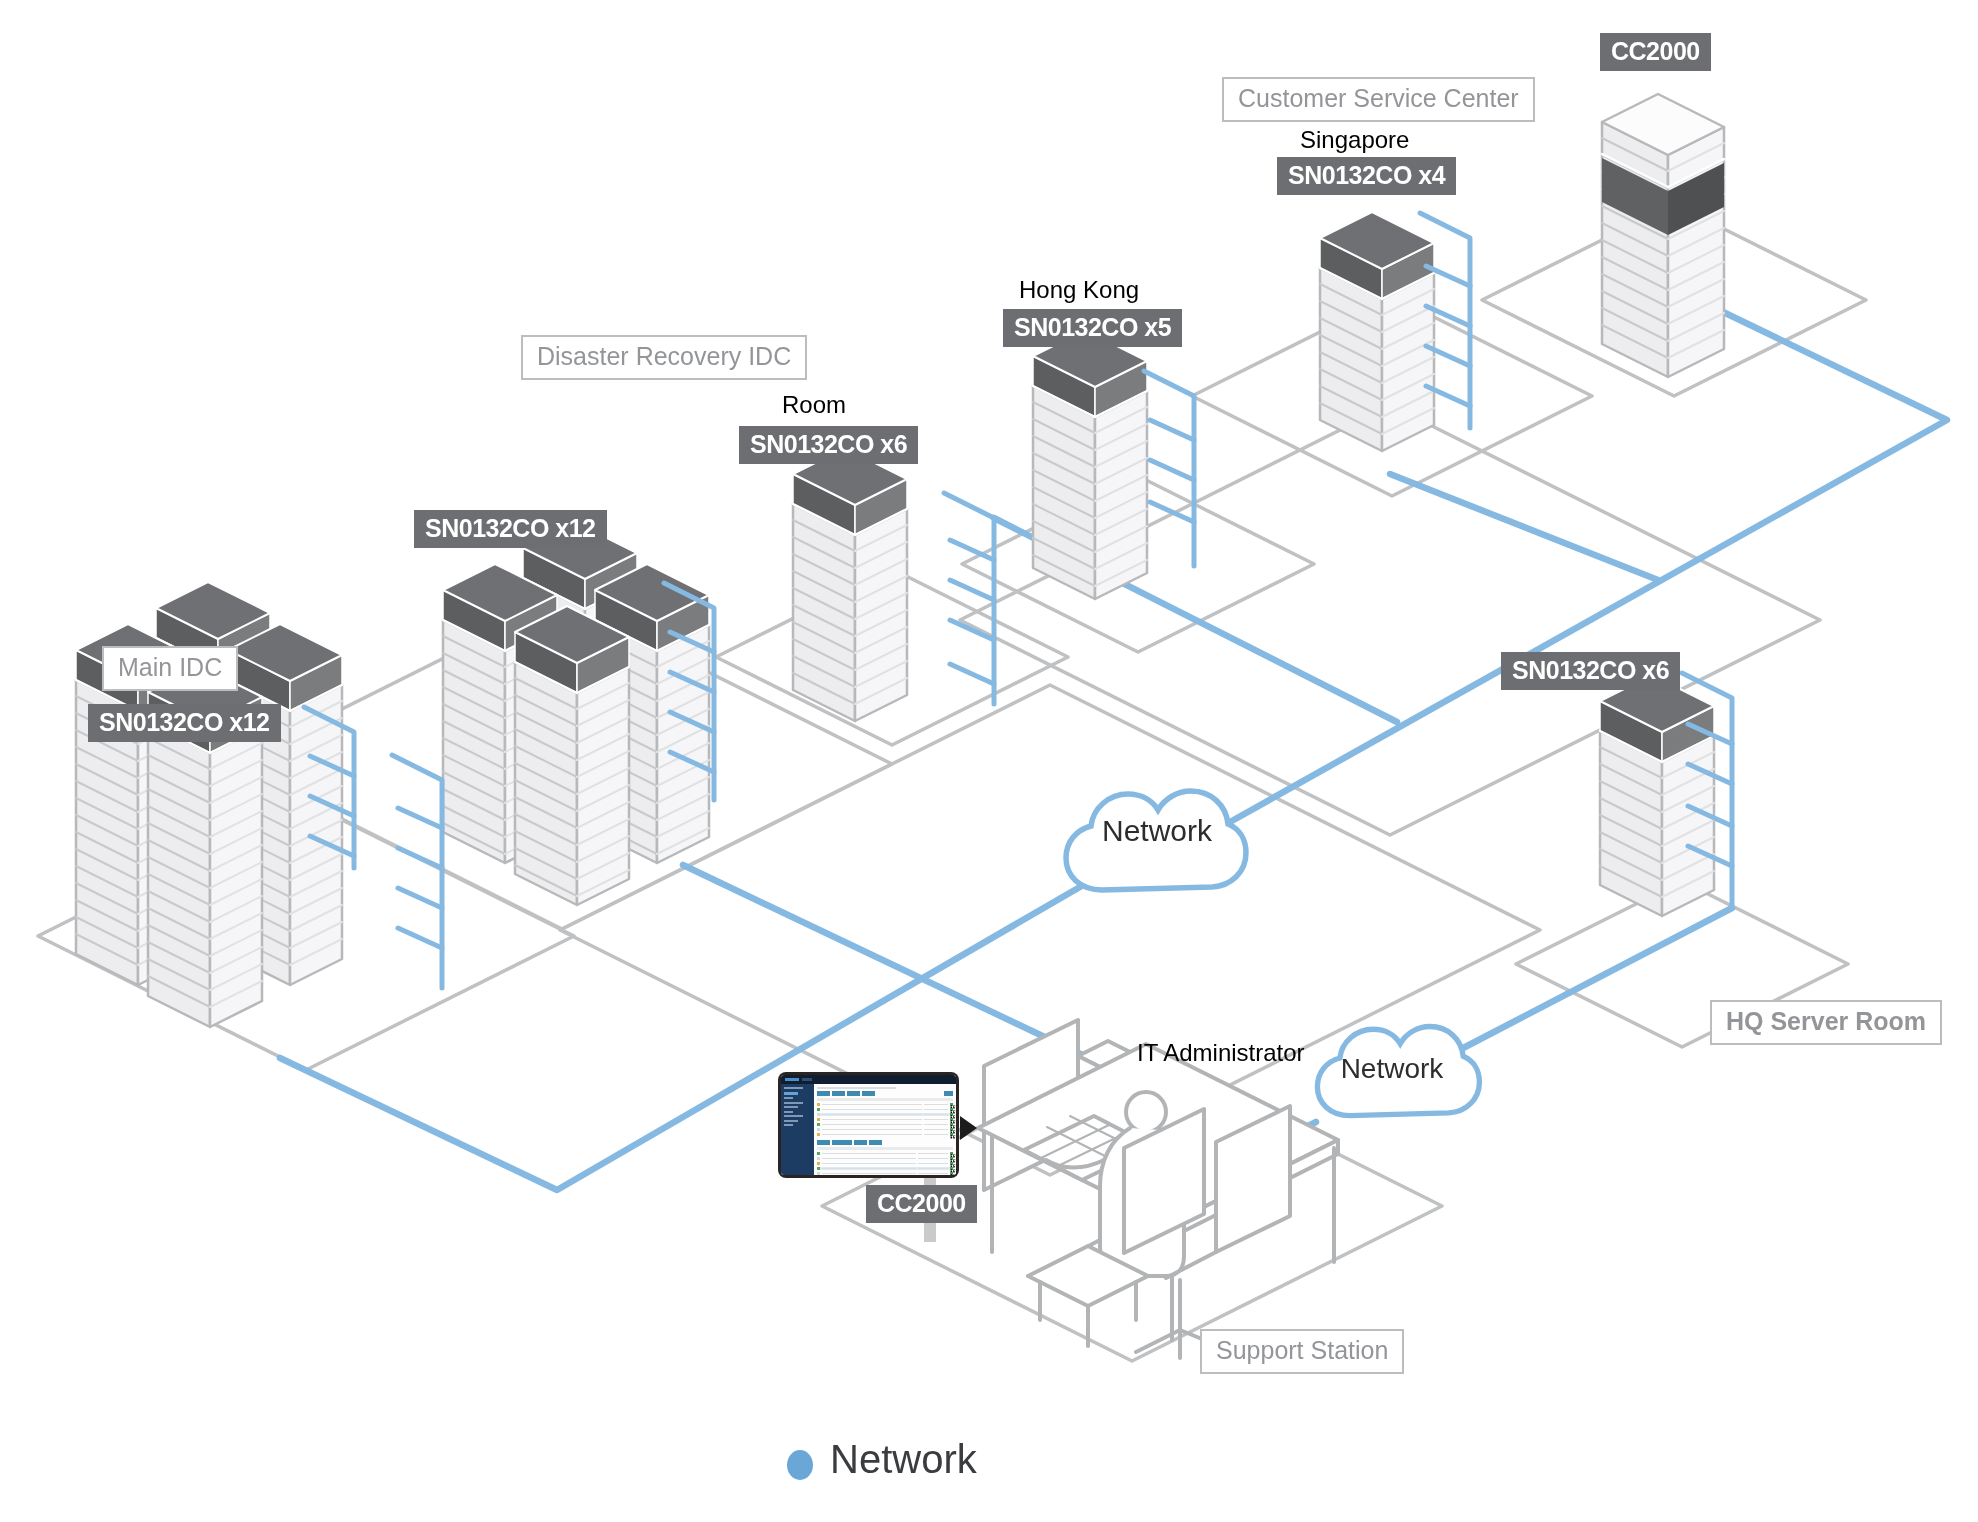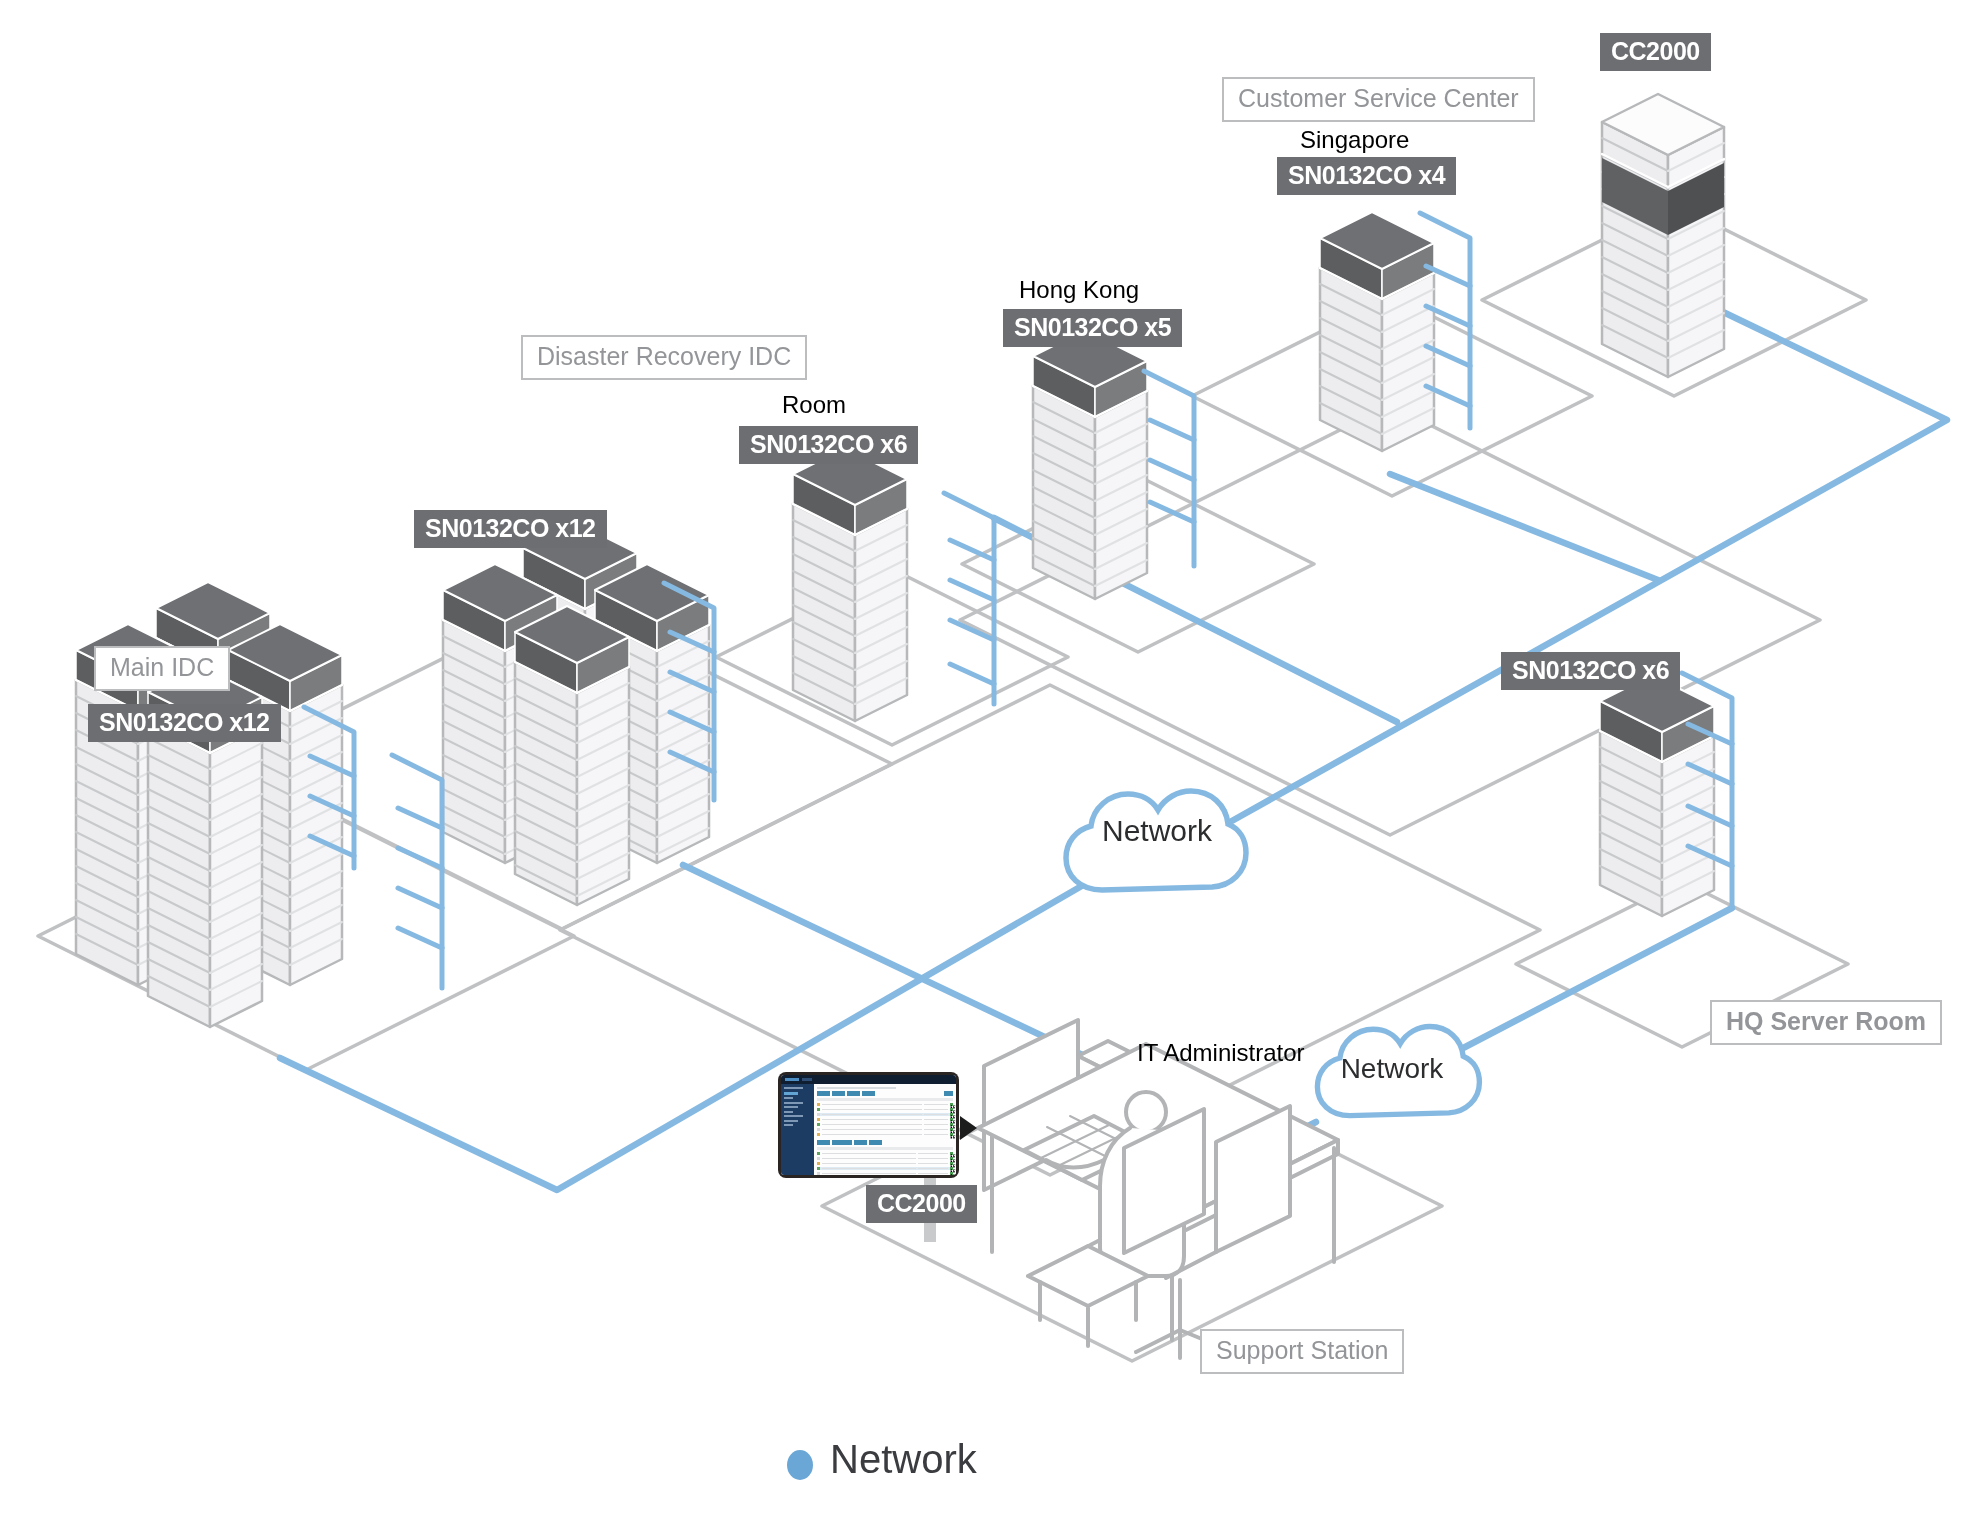--- a/index.html
+++ b/index.html
@@ -544,21 +544,21 @@
   <div class="badge" style="left:1277px;top:157px;">SN0132CO x4</div>
   <div class="badge" style="left:1003px;top:309px;">SN0132CO x5</div>
   <div class="badge" style="left:739px;top:426px;">SN0132CO x6</div>
   <div class="badge" style="left:414px;top:510px;">SN0132CO x12</div>
   <div class="badge" style="left:88px;top:704px;">SN0132CO x12</div>
   <div class="badge" style="left:1501px;top:652px;">SN0132CO x6</div>
   <div class="badge" style="left:866px;top:1185px;">CC2000</div>
 
   <div class="boxlabel" style="left:1222px;top:77px;">Customer Service Center</div>
   <div class="boxlabel" style="left:521px;top:335px;">Disaster Recovery IDC</div>
-  <div class="boxlabel" style="left:94px;top:646px;text-align:center;">Main IDC</div>
+  <div class="boxlabel" style="left:102px;top:646px;text-align:center;">Main IDC</div>
   <div class="boxlabel" style="left:1710px;top:1000px;font-weight:bold;">HQ Server Room</div>
   <div class="boxlabel" style="left:1200px;top:1329px;">Support Station</div>
 
   <div class="loctext" style="left:1300px;top:128px;">Singapore</div>
   <div class="loctext" style="left:1019px;top:278px;">Hong Kong</div>
   <div class="loctext" style="left:782px;top:393px;">Room</div>
   <div class="loctext" style="left:1137px;top:1041px;">IT Administrator</div>
 
   <div class="cloudtext" style="left:1062px;top:816px;width:190px;">Network</div>
   <div class="cloudtext" style="left:1312px;top:1055px;width:160px;font-size:28px;">Network</div>

